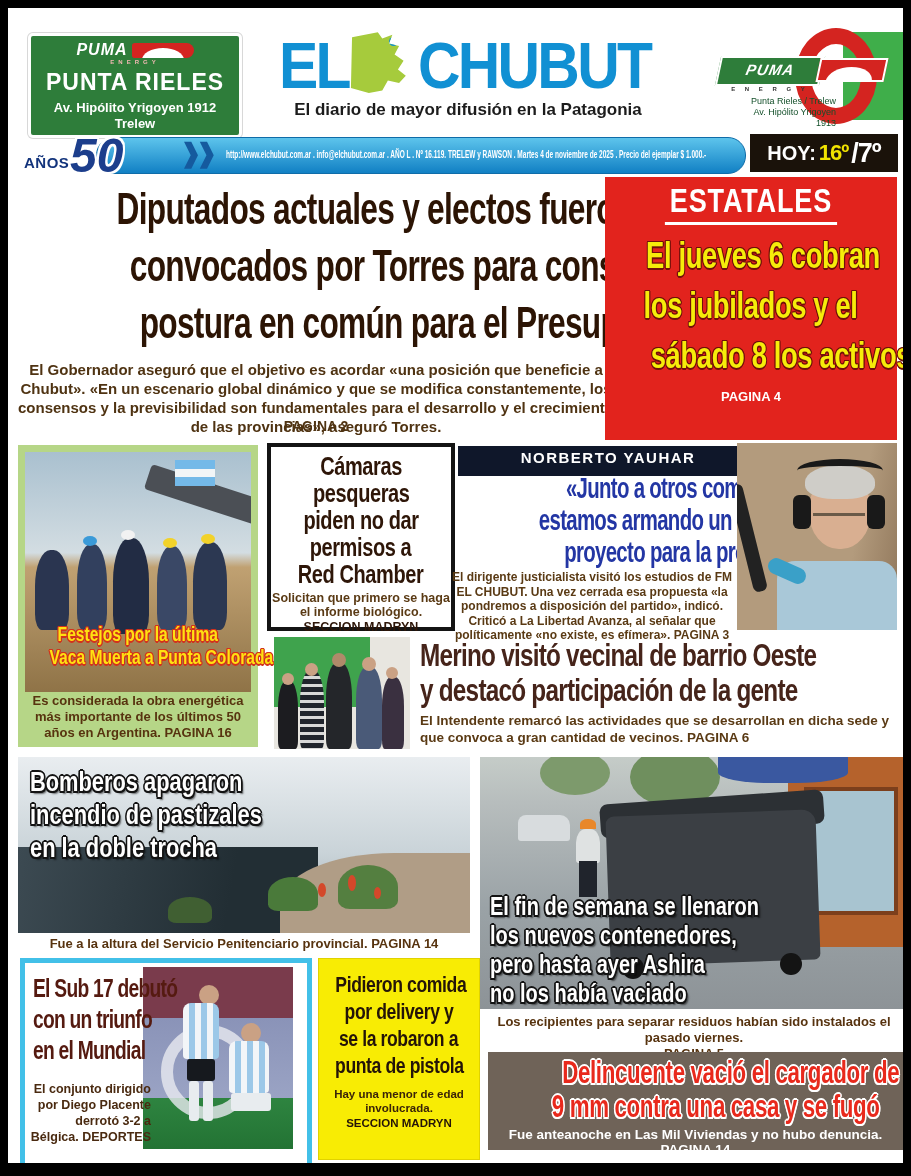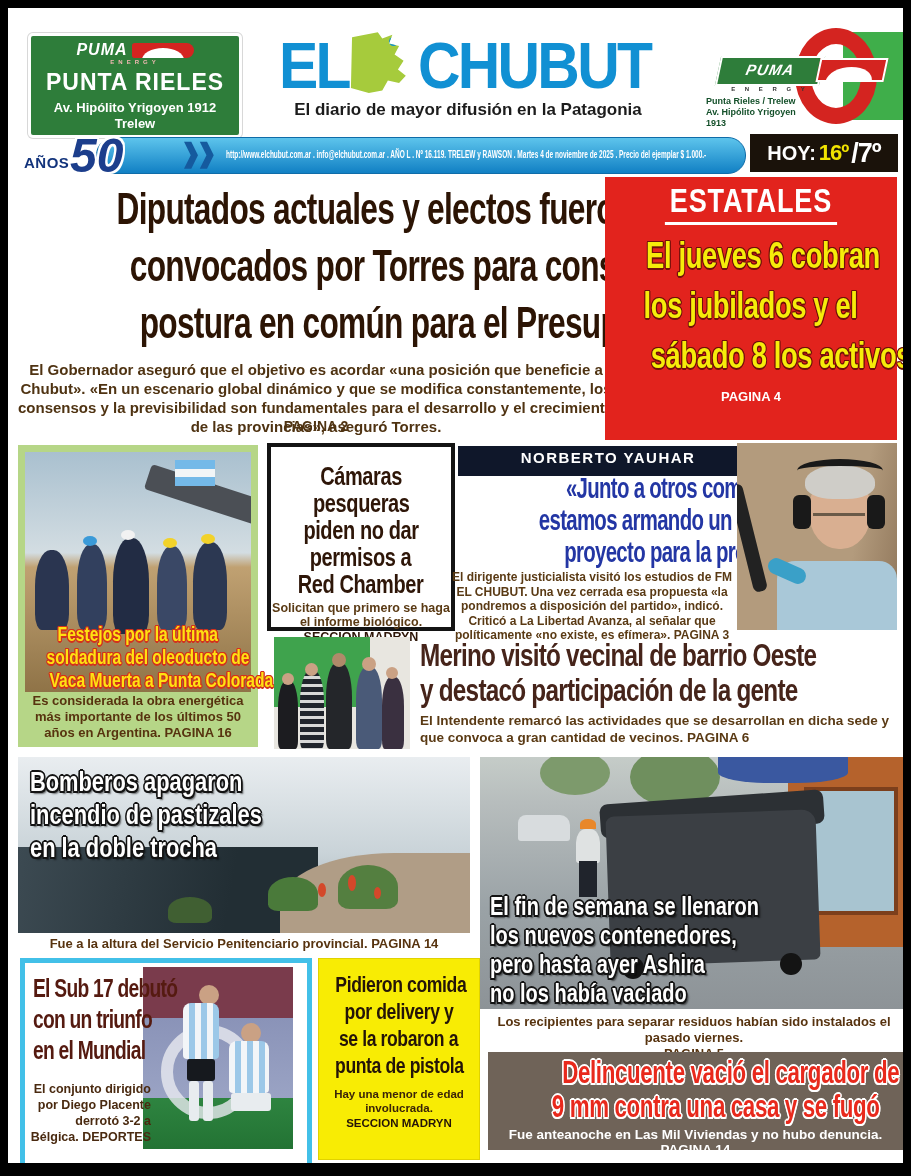--- a/index.html
+++ b/index.html
@@ -30,21 +30,21 @@
   .mapdot{position:absolute;right:8px;top:6px;width:9px;height:9px;border-radius:50%;background:#1190d3;}
   .tagline{font-size:17px;font-weight:800;color:#1c1c1c;margin-top:-6px;}
 
   .rightad{left:692px;top:18px;width:205px;height:112px;}
   .ra-green{position:absolute;right:0;top:6px;width:62px;height:88px;background:#3fae4a;border-radius:3px;}
   .ra-ring{position:absolute;right:28px;top:2px;width:82px;height:96px;border-radius:50%;border:16px solid #d42420;box-sizing:border-box;background:transparent;}
   .ra-par{position:absolute;left:18px;top:30px;width:100px;height:26px;background:#2e7d3a;border:2px solid #fff;transform:skewX(-12deg);text-align:center;line-height:24px;color:#fff;font-style:italic;font-weight:800;font-size:15px;letter-spacing:1px;}
   .ra-sw{position:absolute;left:118px;top:32px;width:64px;height:20px;background:#d42420;border:2px solid #fff;transform:skewX(-12deg);overflow:hidden;}
   .ra-sw:after{content:"";position:absolute;left:8px;top:7px;width:46px;height:14px;background:#fff;border-radius:50% 50% 0 0/100% 100% 0 0;}
   .ra-energy{position:absolute;left:22px;top:60px;width:96px;text-align:center;font-size:6px;letter-spacing:4px;color:#333;font-weight:700;}
-  .ra-lines{position:absolute;left:6px;top:70px;width:130px;text-align:left;color:#14502a;font-weight:700;font-size:9px;line-height:11px;}
+  .ra-lines{position:absolute;left:6px;top:70px;width:130px;text-align:right;color:#14502a;font-weight:400;font-size:9px;line-height:11px;}
 
   
   .bluebar{left:88px;top:129px;width:648px;height:35px;border-radius:18px;background:linear-gradient(#5dc4ec,#1180c4);border:1px solid #0f6ca8;}
   .chevrons{left:172px;top:130px;font-size:26px;font-weight:800;color:#155a9e;letter-spacing:-6px;}
   .infotext{left:218px;top:140px;width:510px;color:#fff;font-weight:700;font-size:10.5px;}
   .infotext .cx{transform:scaleX(.62);}
   .anios{left:10px;top:126px;width:150px;height:46px;}
   .anioslbl{position:absolute;left:6px;top:20px;font-size:15px;font-weight:800;color:#13347c;letter-spacing:.5px;}
   .fifty{position:absolute;left:52px;top:-6px;font-size:48px;font-weight:800;font-style:italic;color:#1c3e8c;text-shadow:2px 2px 0 #fff,-2px -2px 0 #fff,2px -2px 0 #fff,-2px 2px 0 #fff;}
   .hoybox{left:742px;top:126px;width:148px;height:38px;background:#1a120a;display:flex;align-items:center;justify-content:center;gap:3px;}
@@ -249,30 +249,29 @@
       <div class="fig" style="left:88px;top:86px;width:36px;height:96px;background:#222c44;"></div>
       <div class="fig" style="left:132px;top:94px;width:30px;height:84px;background:#3a4866;"></div>
       <div class="fig" style="left:168px;top:90px;width:34px;height:88px;background:#2c3852;"></div>
       <div class="helm" style="left:58px;top:84px;width:14px;height:10px;background:#3a9ad8;"></div>
       <div class="helm" style="left:96px;top:78px;width:14px;height:10px;background:#f2f2f2;"></div>
       <div class="helm" style="left:138px;top:86px;width:14px;height:10px;background:#f2d22a;"></div>
       <div class="helm" style="left:176px;top:82px;width:14px;height:10px;background:#f2d22a;"></div>
     </div>
     <div class="oleooverlay">
       <div class="oleoline"><span class="cx oc">Festejos por la última</span></div>
-      <div class="oleoline"><span class="cx oc">soldadura del oleoducto de</span></div>
       <div class="oleoline"><span class="cx oc">Vaca Muerta a Punta Colorada</span></div>
     </div>
     <div class="oleobody">
       <span>Es considerada la obra energética más importante de los últimos 50 años en Argentina.</span> <span class="b">PAGINA 16</span>
     </div>
   </div>
 
   <div class="abs pesq">
-    <div style="margin-top:16px;">
+    <div style="margin-top:6px;">
       <div class="pesqline"><span class="cx oc">Cámaras</span></div>
       <div class="pesqline"><span class="cx oc">pesqueras</span></div>
       <div class="pesqline"><span class="cx oc">piden no dar</span></div>
       <div class="pesqline"><span class="cx oc">permisos a</span></div>
       <div class="pesqline"><span class="cx oc">Red Chamber</span></div>
     </div>
     <div class="pesqbody">Solicitan que primero se haga el informe biológico.</div>
     <div class="pesqref">SECCION MADRYN</div>
   </div>
 

